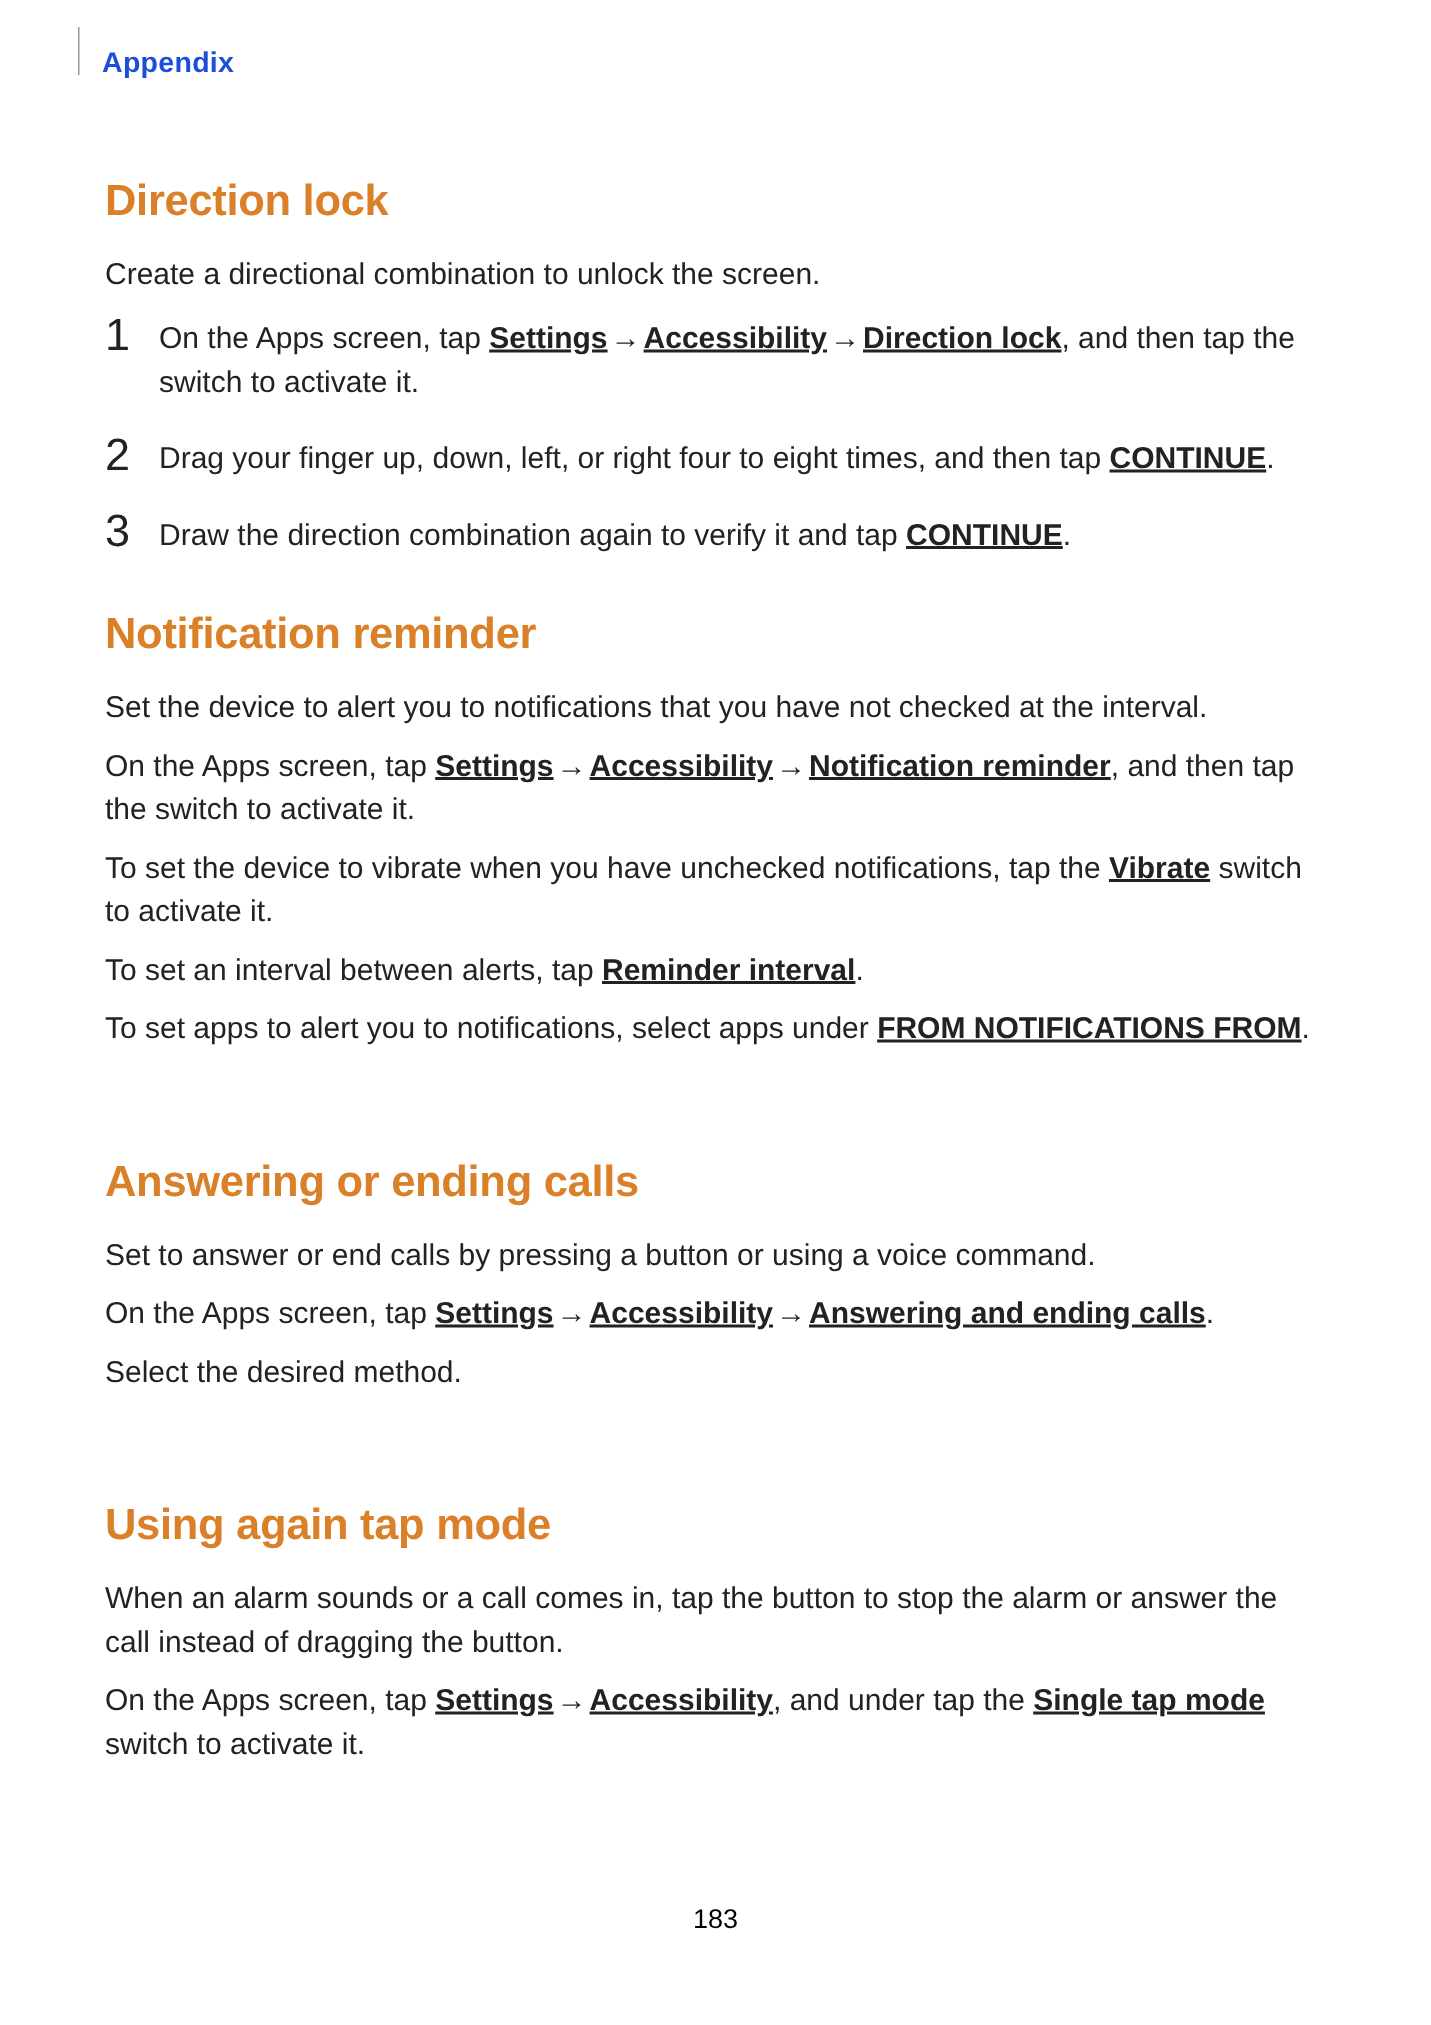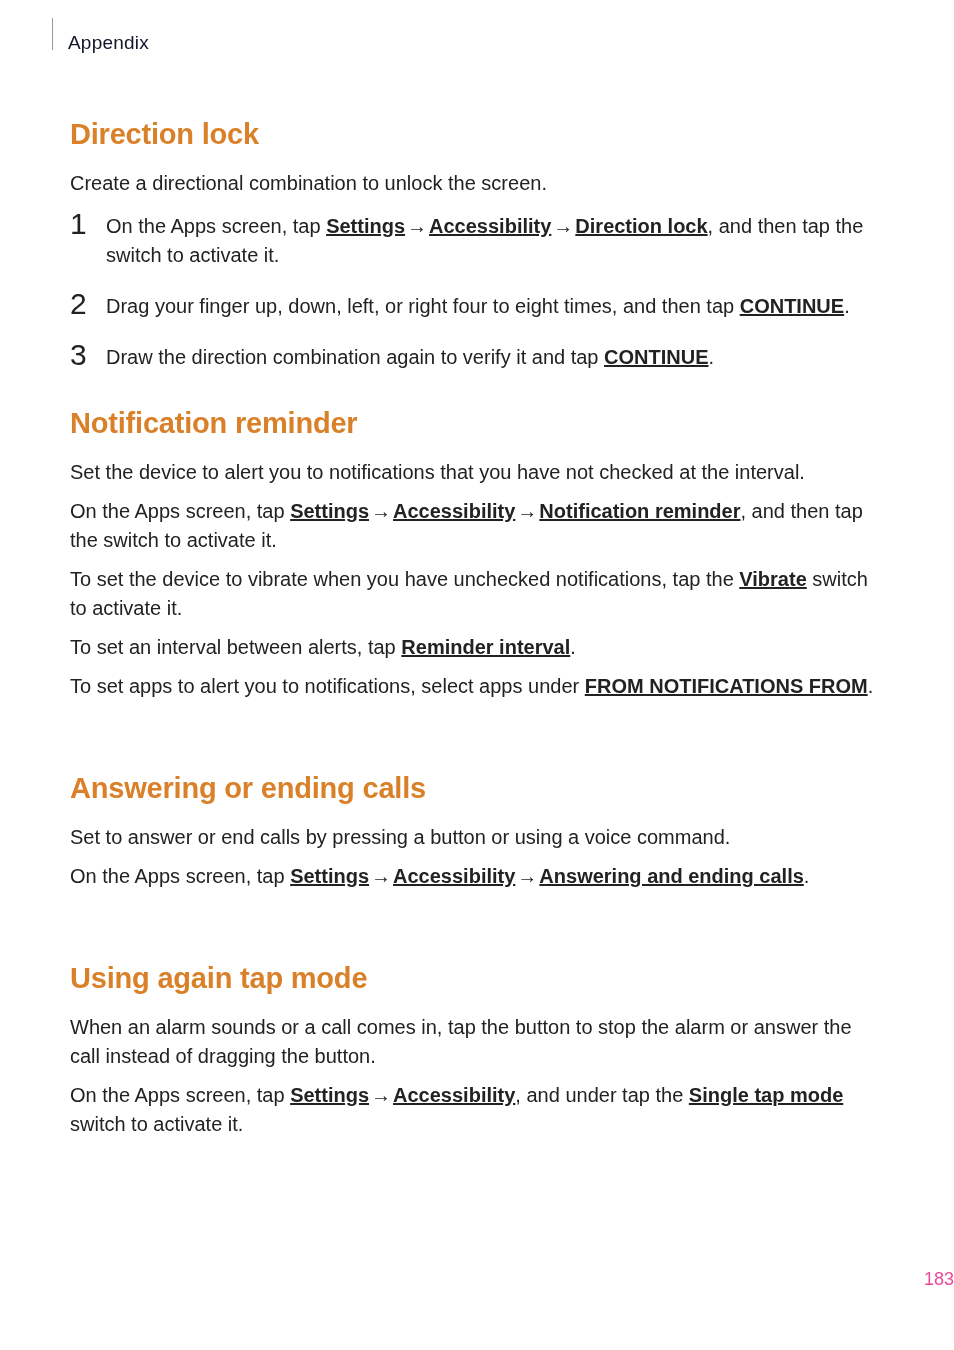--- a/index.html
+++ b/index.html
@@ -25,24 +25,25 @@
   }
   .header-rule {
     position: absolute;
     left: 52px;
     top: 18px;
     height: 32px;
     width: 1px;
     background: #999;
   }
   .header-text {
-    color: #0f172a;
+    color: #1d4ed8;
     font-size: 19px;
     margin-left: -2px;
     letter-spacing: 0.2px;
+    font-weight: bold;
   }
   h2.section {
     color: #d98028;
     font-weight: 600;
     font-size: 29px;
     margin: 30px 0 14px 0;
     letter-spacing: -0.2px;
   }
   p.body {
     margin: 8px 0 10px 0;
@@ -70,22 +71,22 @@
   .b { font-weight: 700; text-decoration: underline; }
   .arrow {
     display: inline-block;
     padding: 0 2px;
   }
   .page-num {
     position: absolute;
     bottom: 58px;
     left: 0;
     right: 0;
-    text-align: right;
-    color: #ec4899;
+    text-align: center;
+    color: #000000;
     font-size: 18px;
   }
   .gap-md { height: 26px; }
 </style>
 </head>
 <body>
 
 <div class="page">
 
   <div class="header-rule"></div>
@@ -132,20 +133,21 @@
     <span>To set apps to alert you to notifications, select apps under </span><span class="b">FROM NOTIFICATIONS FROM</span><span>.</span>
   </p>
 
   <div class="gap-md"></div>
 
   <h2 class="section">Answering or ending calls</h2>
   <p class="body">Set to answer or end calls by pressing a button or using a voice command.</p>
   <p class="body">
     <span>On the Apps screen, tap </span><span class="b">Settings</span><span class="arrow">→</span><span class="b">Accessibility</span><span class="arrow">→</span><span class="b">Answering and ending calls</span><span>.</span>
   </p>
+  <p class="body">Select the desired method.</p>
 
   <div class="gap-md"></div>
 
   <h2 class="section">Using again tap mode</h2>
   <p class="body">When an alarm sounds or a call comes in, tap the button to stop the alarm or answer the call instead of dragging the button.</p>
   <p class="body">
     <span>On the Apps screen, tap </span><span class="b">Settings</span><span class="arrow">→</span><span class="b">Accessibility</span><span>, and under tap the </span><span class="b">Single tap mode</span><span> switch to activate it.</span>
   </p>
 
   <div class="page-num">183</div>

